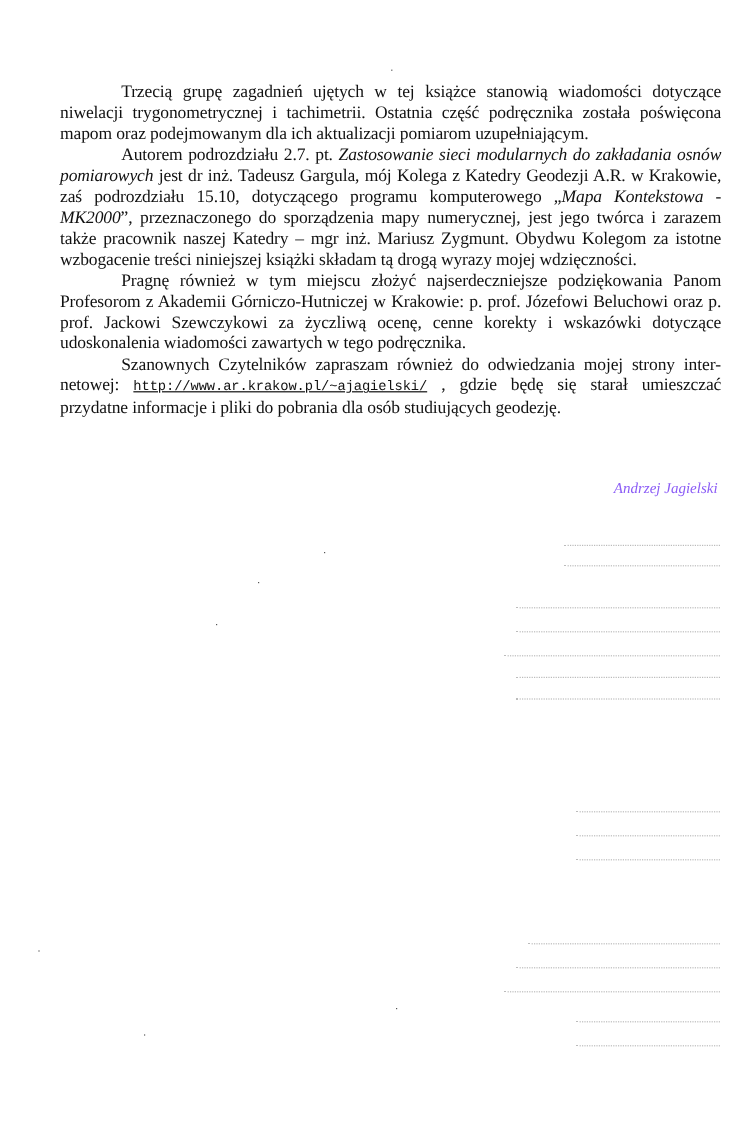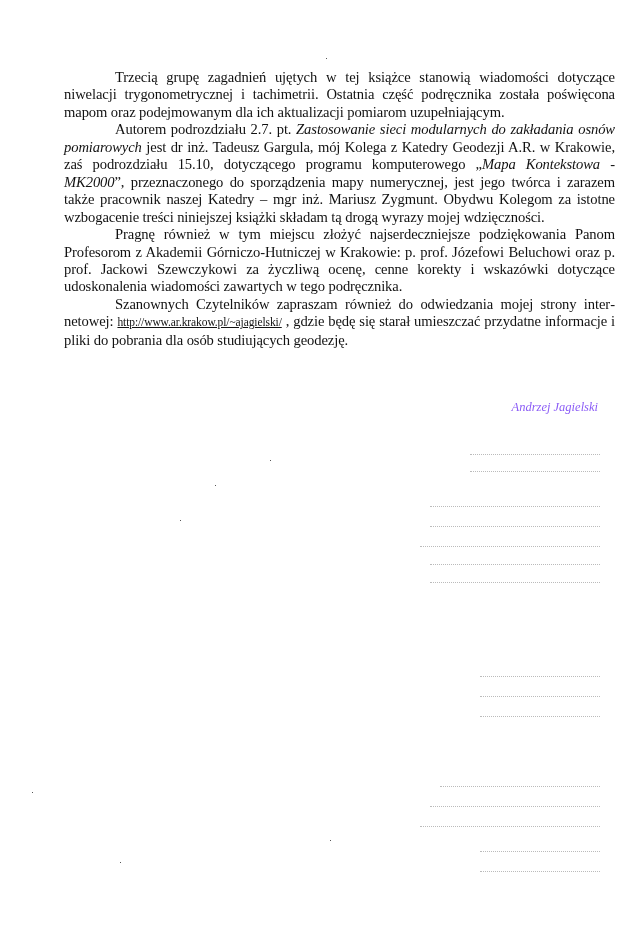--- a/index.html
+++ b/index.html
@@ -17,36 +17,36 @@
     }
     .page {
       position: absolute;
       left: 0; top: 0;
       width: 626px;
       height: 941px;
       background: #ffffff;
     }
     .text-block {
       position: absolute;
-      left: 64px;
+      left: 50px;
       top: 69px;
       width: 551px;
       font-size: 14.6px;
       line-height: 17.45px;
       text-align: justify;
       letter-spacing: -0.1px;
     }
     .para {
       margin: 0;
       text-indent: 51px;
       hyphens: manual;
     }
     em { font-style: italic; }
     .url {
-      font-family: Liberation Serif, serif;
+      font-family: Liberation Mono, monospace;
       font-size: 11.5px;
       text-decoration: underline;
       color: #111111;
     }
     .signature {
       position: absolute;
       top: 400px;
       right: 28px;
       font-size: 12.5px;
       font-style: italic;

